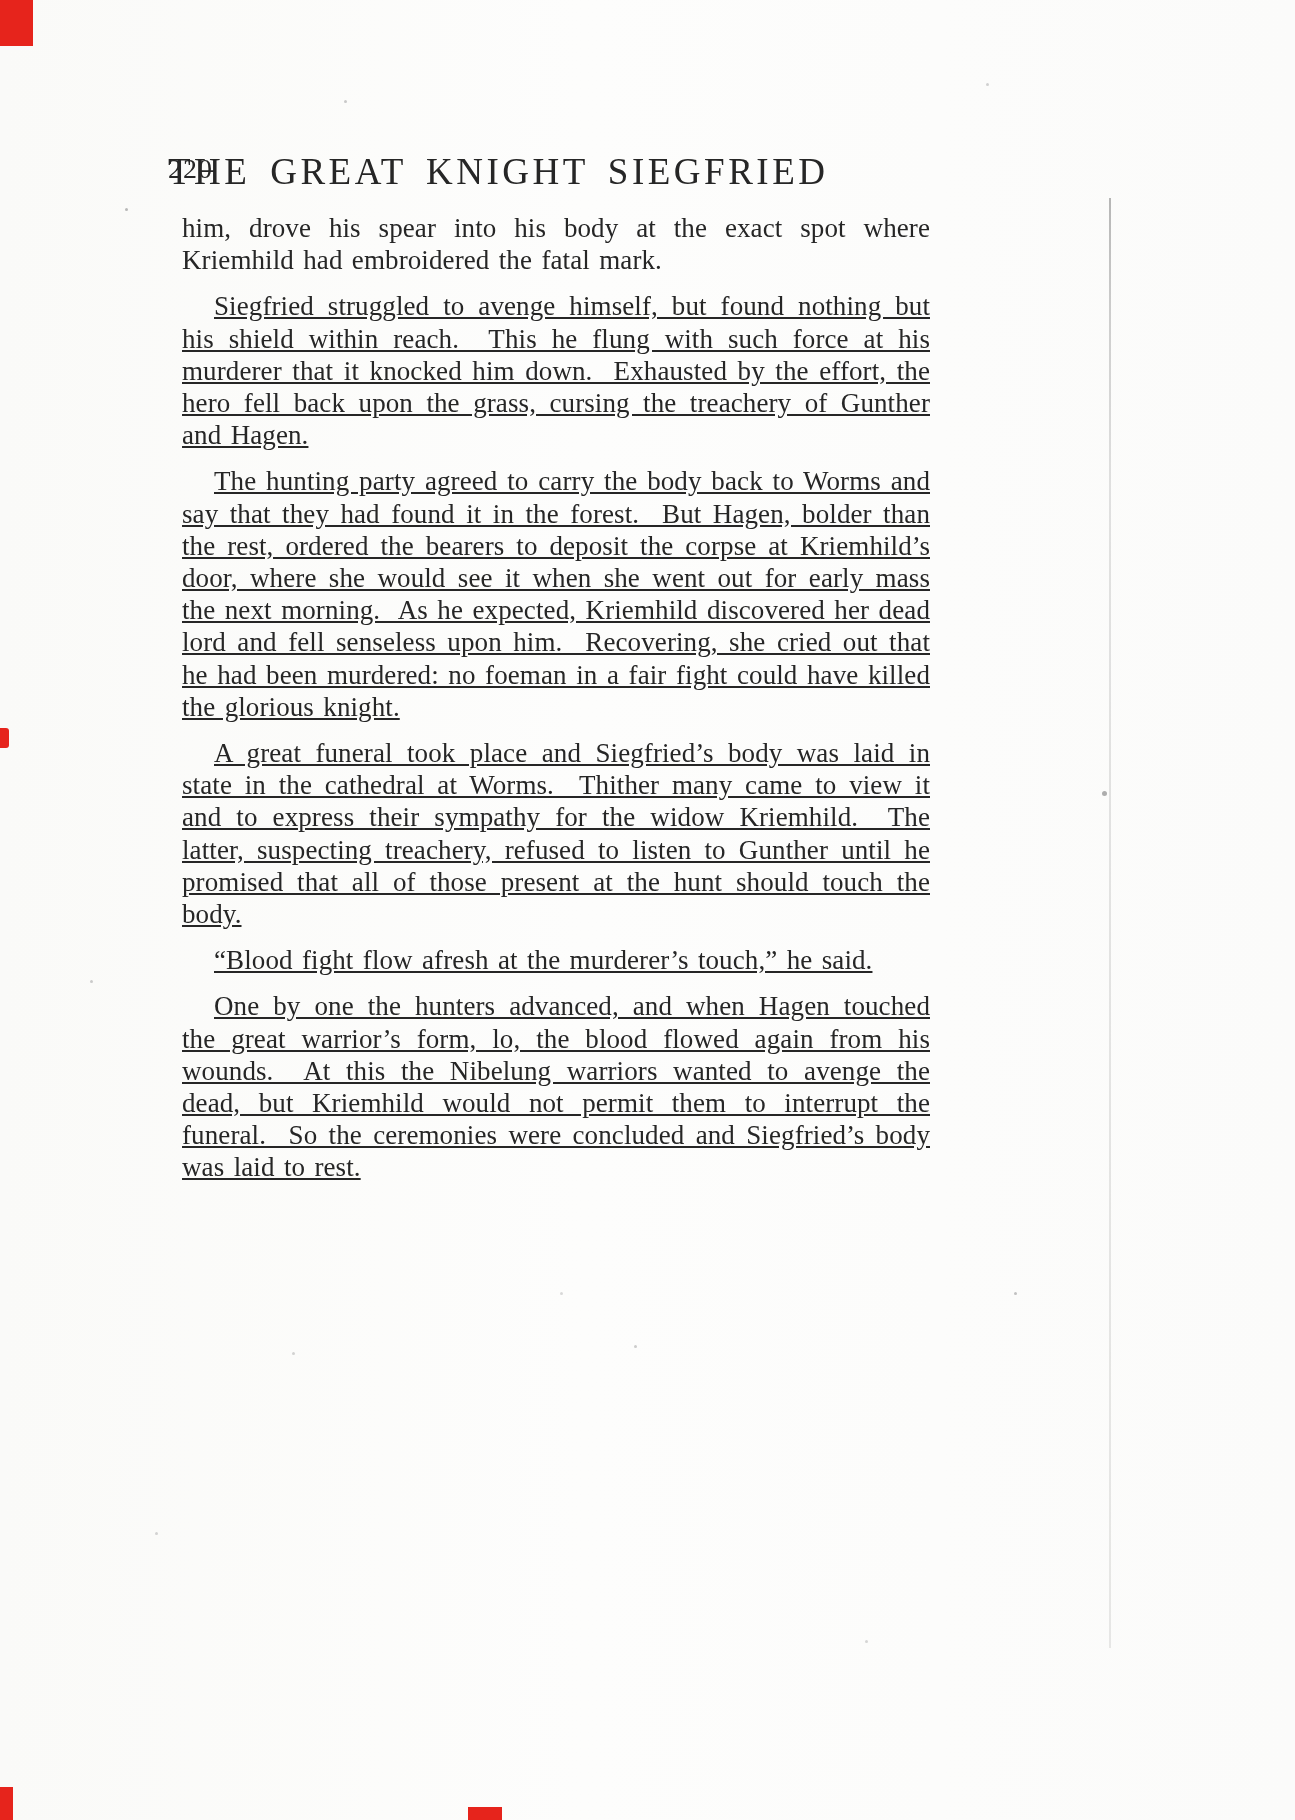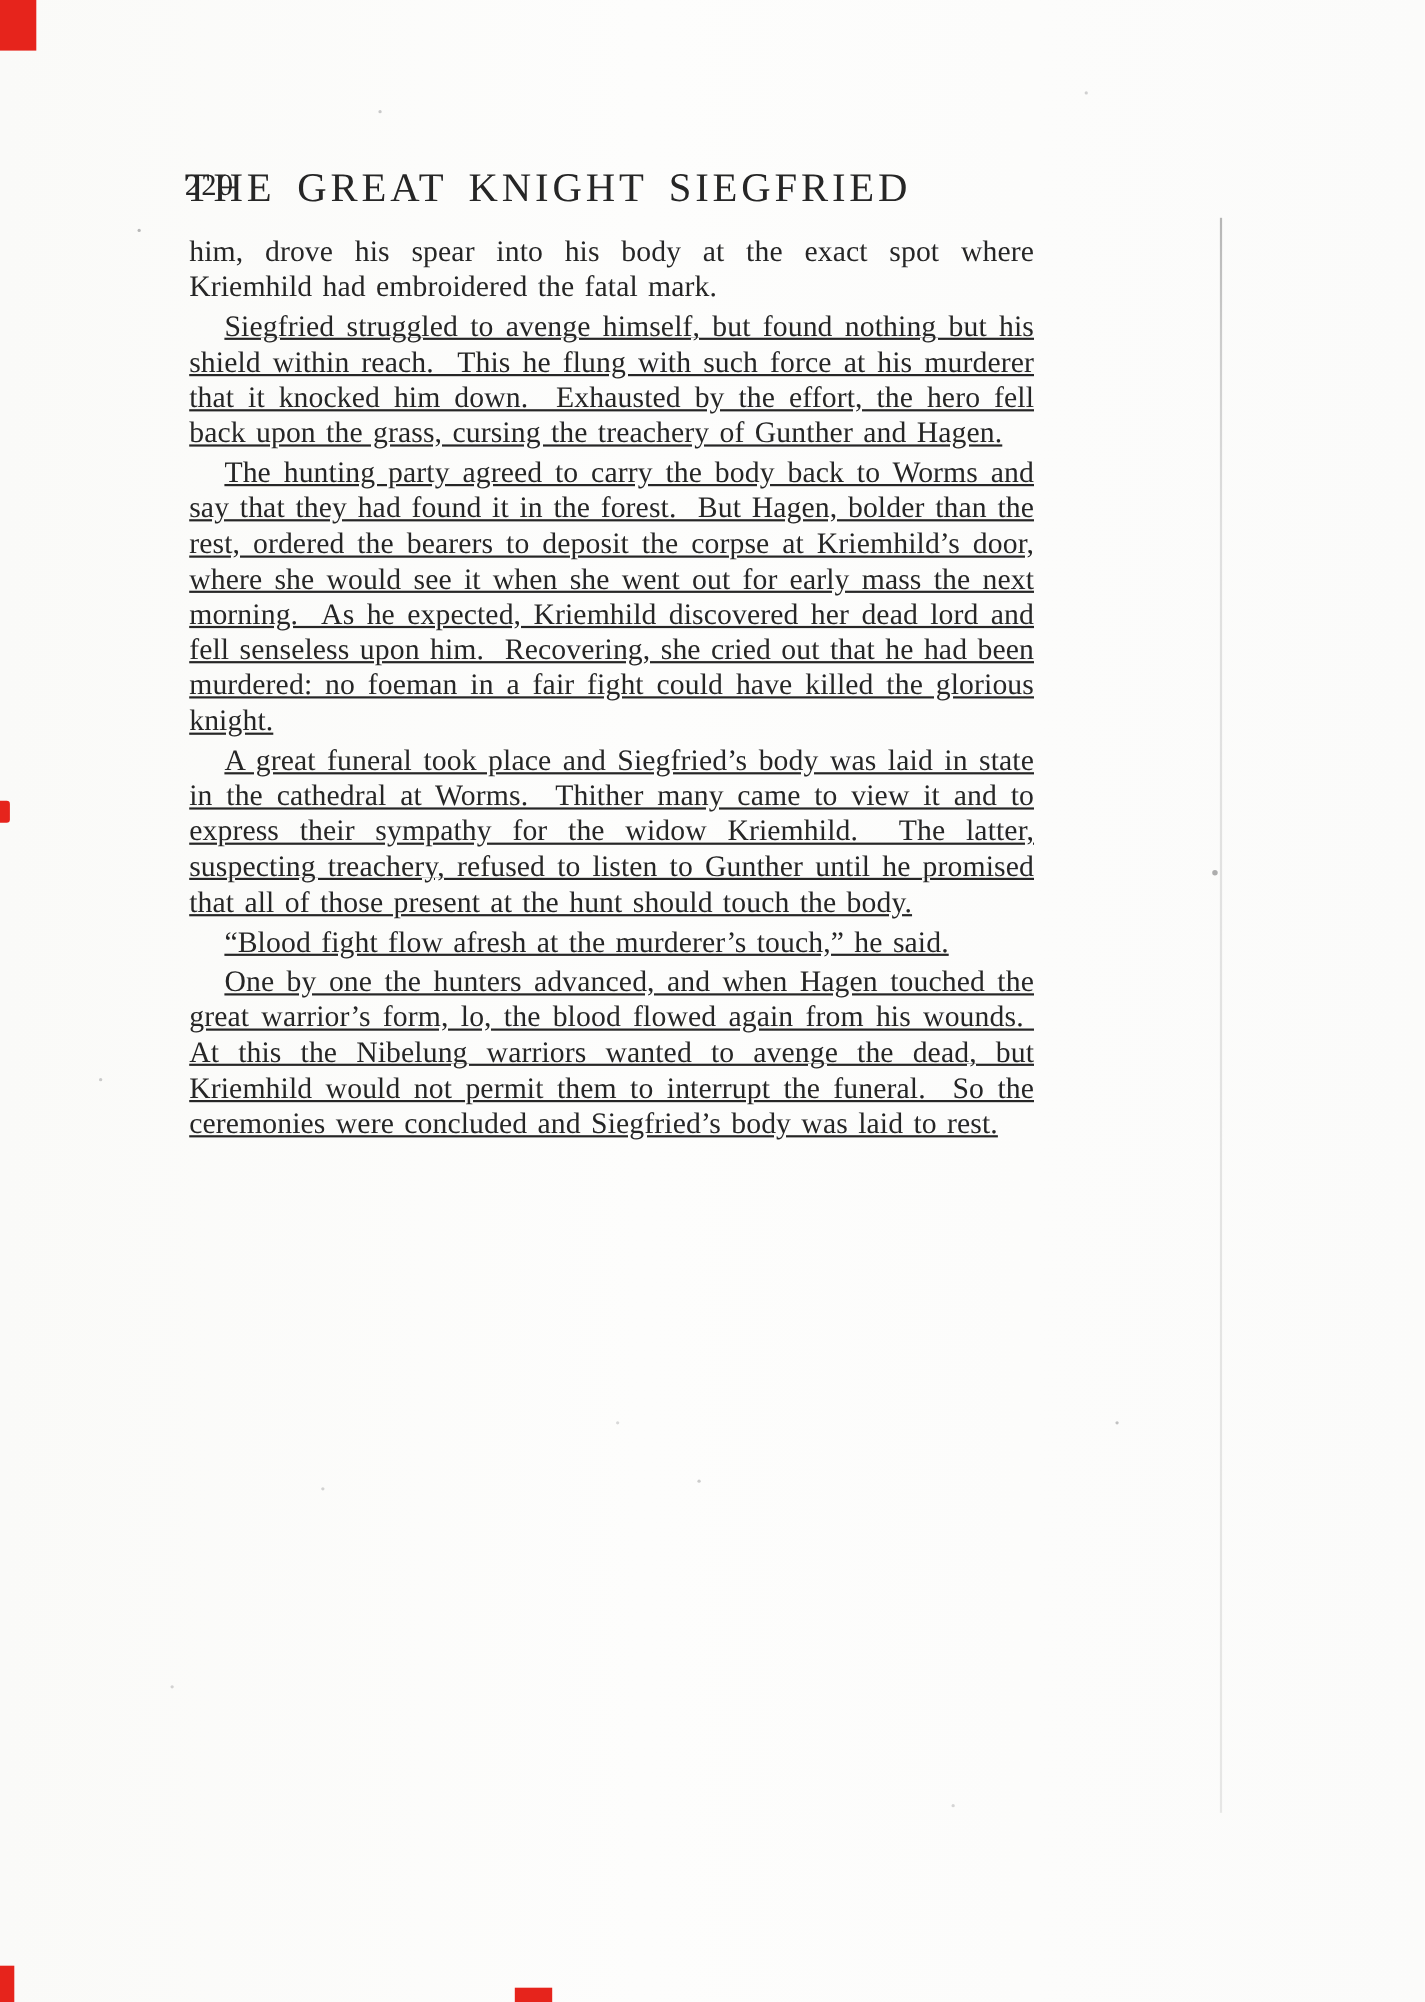--- a/index.html
+++ b/index.html
@@ -40,21 +40,21 @@
     left: 0;
     right: 0;
     top: 0;
     text-align: left;
     font-size: 37px;
     letter-spacing: 3.5px;
     word-spacing: 7px;
     white-space: nowrap;
   }
   .body p {
-    margin: 4px;
+    margin: 14px;
     font-size: 27px;
     line-height: 32.2px;
     text-align: justify;
     word-spacing: 2.5px;
     letter-spacing: 0.1px;
   }
   .body p.indent { text-indent: 32px; text-decoration: underline; }
 
   
   .red-mark { position: absolute; background: var(--red-mark, #e6241c); }

